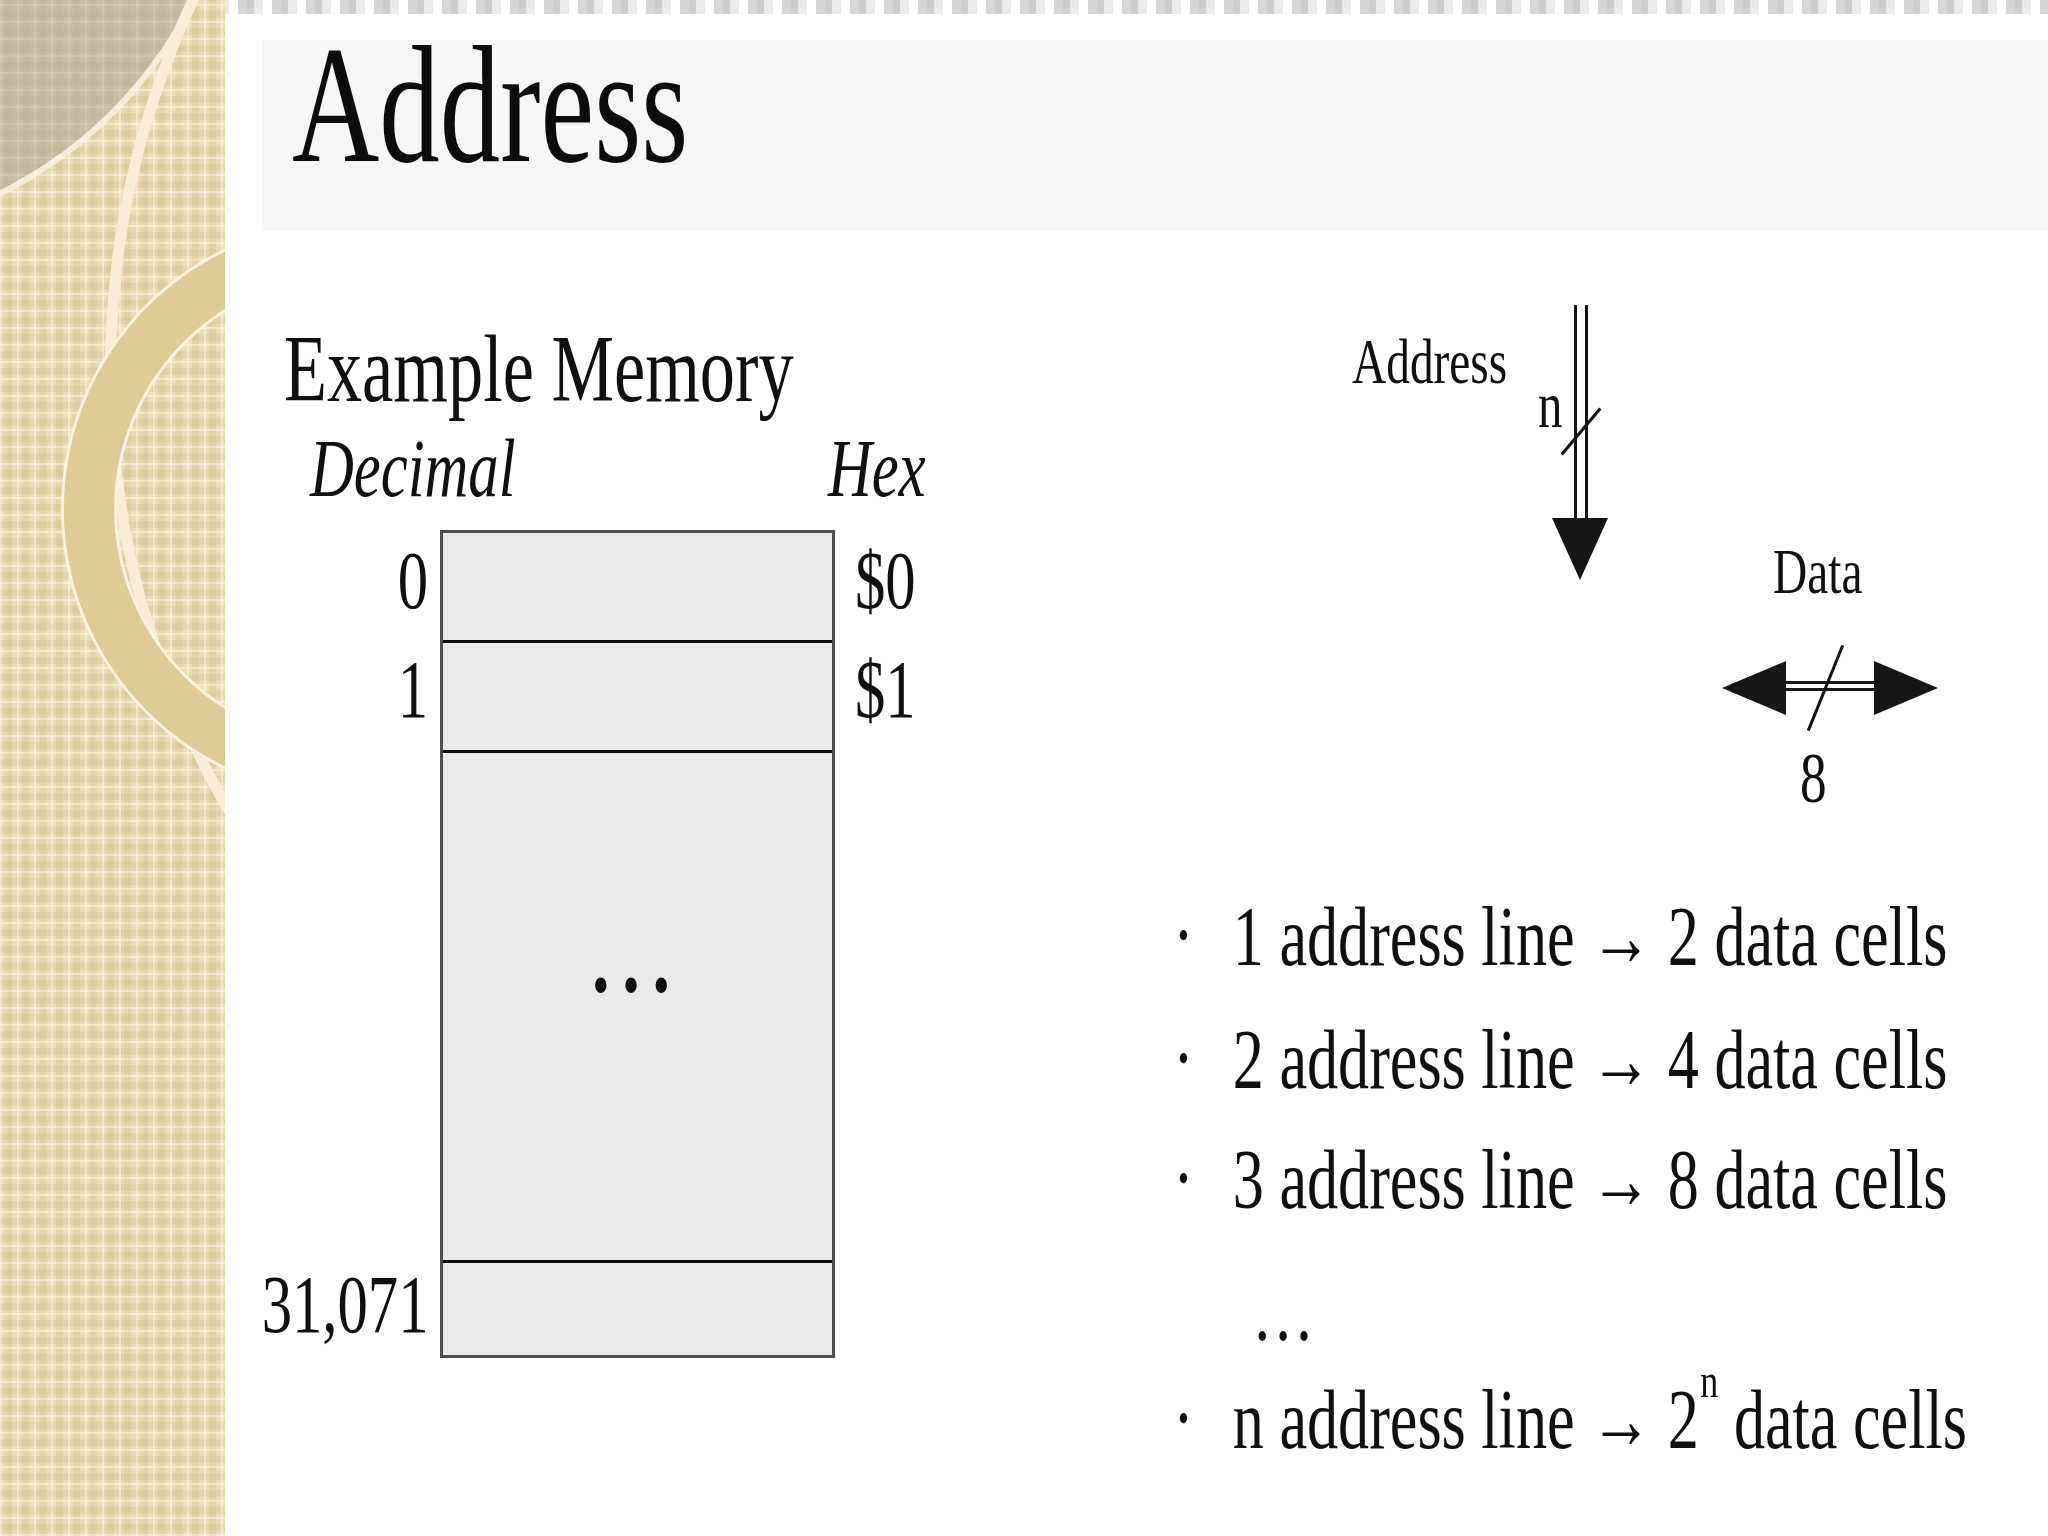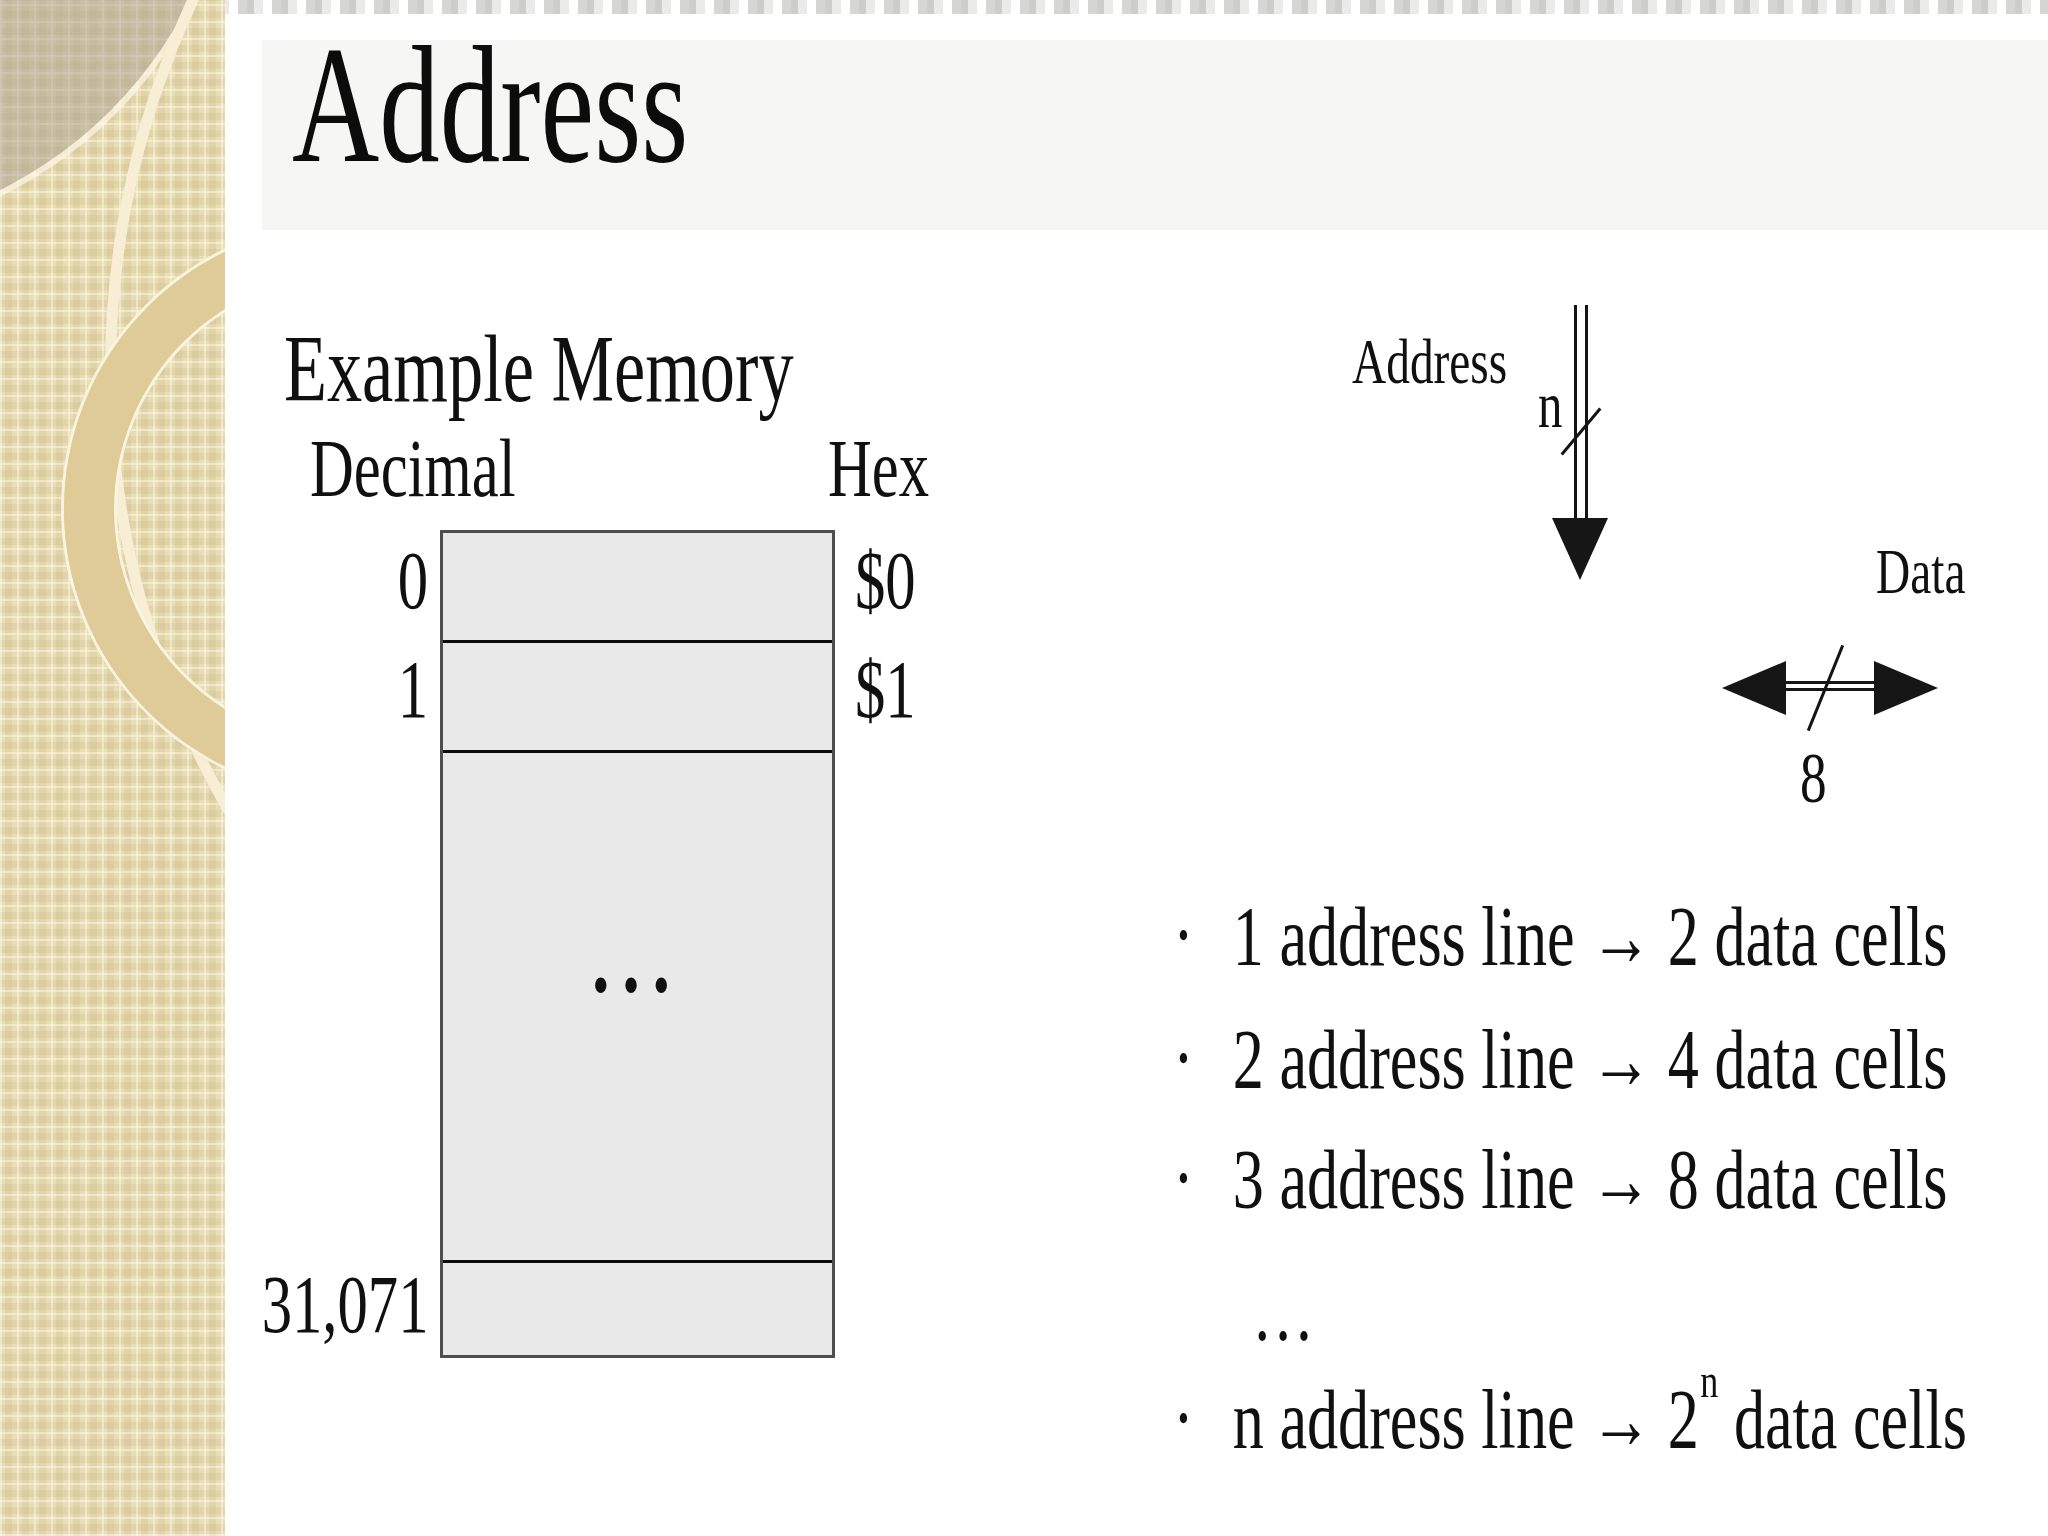--- a/index.html
+++ b/index.html
@@ -33,21 +33,21 @@
   .cond{transform-origin:0 0;}
   .cond-r{transform-origin:100% 0;}
   .cond-c{transform-origin:50% 0;}
 
   .title-band{position:absolute;left:262px;top:40px;width:1786px;height:190px;background:#f6f6f5;}
   .title-band h1{position:absolute;left:30px;top:-20px;margin:0;font-weight:400;
                  font-size:168px;line-height:1;color:#0c0c0c;}
   .title-band h1 .cond{transform:scaleX(.72);}
 
   .ex-heading{position:absolute;left:284px;top:322px;font-size:95px;line-height:1;}
-  .col-label{position:absolute;top:428px;font-size:82px;line-height:1;}
+  .col-label{position:absolute;top:428px;font-size:82px;line-height:1;font-style:italic;}
   .col-decimal{left:310px;}
   .col-hex{left:828px;}
 
   .mem-table{position:absolute;left:440px;top:530px;width:395px;height:828px;
              background:#e9e9e9;border:3px solid #4e4e4e;box-sizing:border-box;}
   .sep{position:absolute;left:0;right:0;height:3px;background:#0b0b0b;}
   .sep1{top:107px;} .sep2{top:217px;} .sep3{top:727px;}
   .mid-dots{position:absolute;left:0;right:0;top:380px;text-align:center;
             font-size:95px;line-height:1;letter-spacing:.18em;font-weight:700;}
 
@@ -59,21 +59,21 @@
   .addr-label{position:absolute;left:1352px;top:330px;font-size:64px;line-height:1;}
   .n-label{position:absolute;left:1538px;top:372px;font-size:66px;line-height:1;}
   .vbus{position:absolute;left:1574px;top:305px;width:8px;height:215px;
         border-left:3px solid #141414;border-right:3px solid #141414;box-sizing:content-box;}
   .vbus-slash{position:absolute;left:1551px;top:430px;width:60px;height:3px;background:#141414;transform:rotate(-50deg);}
   .vbus-head{position:absolute;left:1552px;top:518px;width:0;height:0;
              border-left:28px solid transparent;border-right:28px solid transparent;border-top:62px solid #161616;}
   .mem-box{position:absolute;left:1419px;top:580px;width:302px;height:240px;background:#ececec;
            border:3px solid #4f4f4f;box-sizing:border-box;display:flex;align-items:center;justify-content:center;
            font-size:96px;line-height:1;}
-  .data-label{position:absolute;left:1876px;top:540px;font-size:64px;line-height:1;}
+  .data-label{position:absolute;left:1773px;top:540px;font-size:64px;line-height:1;}
   .hbus{position:absolute;left:1786px;top:681px;width:88px;height:10px;box-sizing:border-box;
         border-top:3px solid #161616;border-bottom:3px solid #161616;}
   .tri-left{position:absolute;left:1722px;top:661px;width:0;height:0;
             border-top:27px solid transparent;border-bottom:27px solid transparent;border-right:64px solid #161616;}
   .tri-right{position:absolute;left:1874px;top:661px;width:0;height:0;
              border-top:27px solid transparent;border-bottom:27px solid transparent;border-left:64px solid #161616;}
   .hbus-slash{position:absolute;left:1824px;top:642px;width:3px;height:92px;background:#141414;transform:rotate(22deg);}
   .eight{position:absolute;left:1800px;top:742px;font-size:72px;line-height:1;}
 
   

